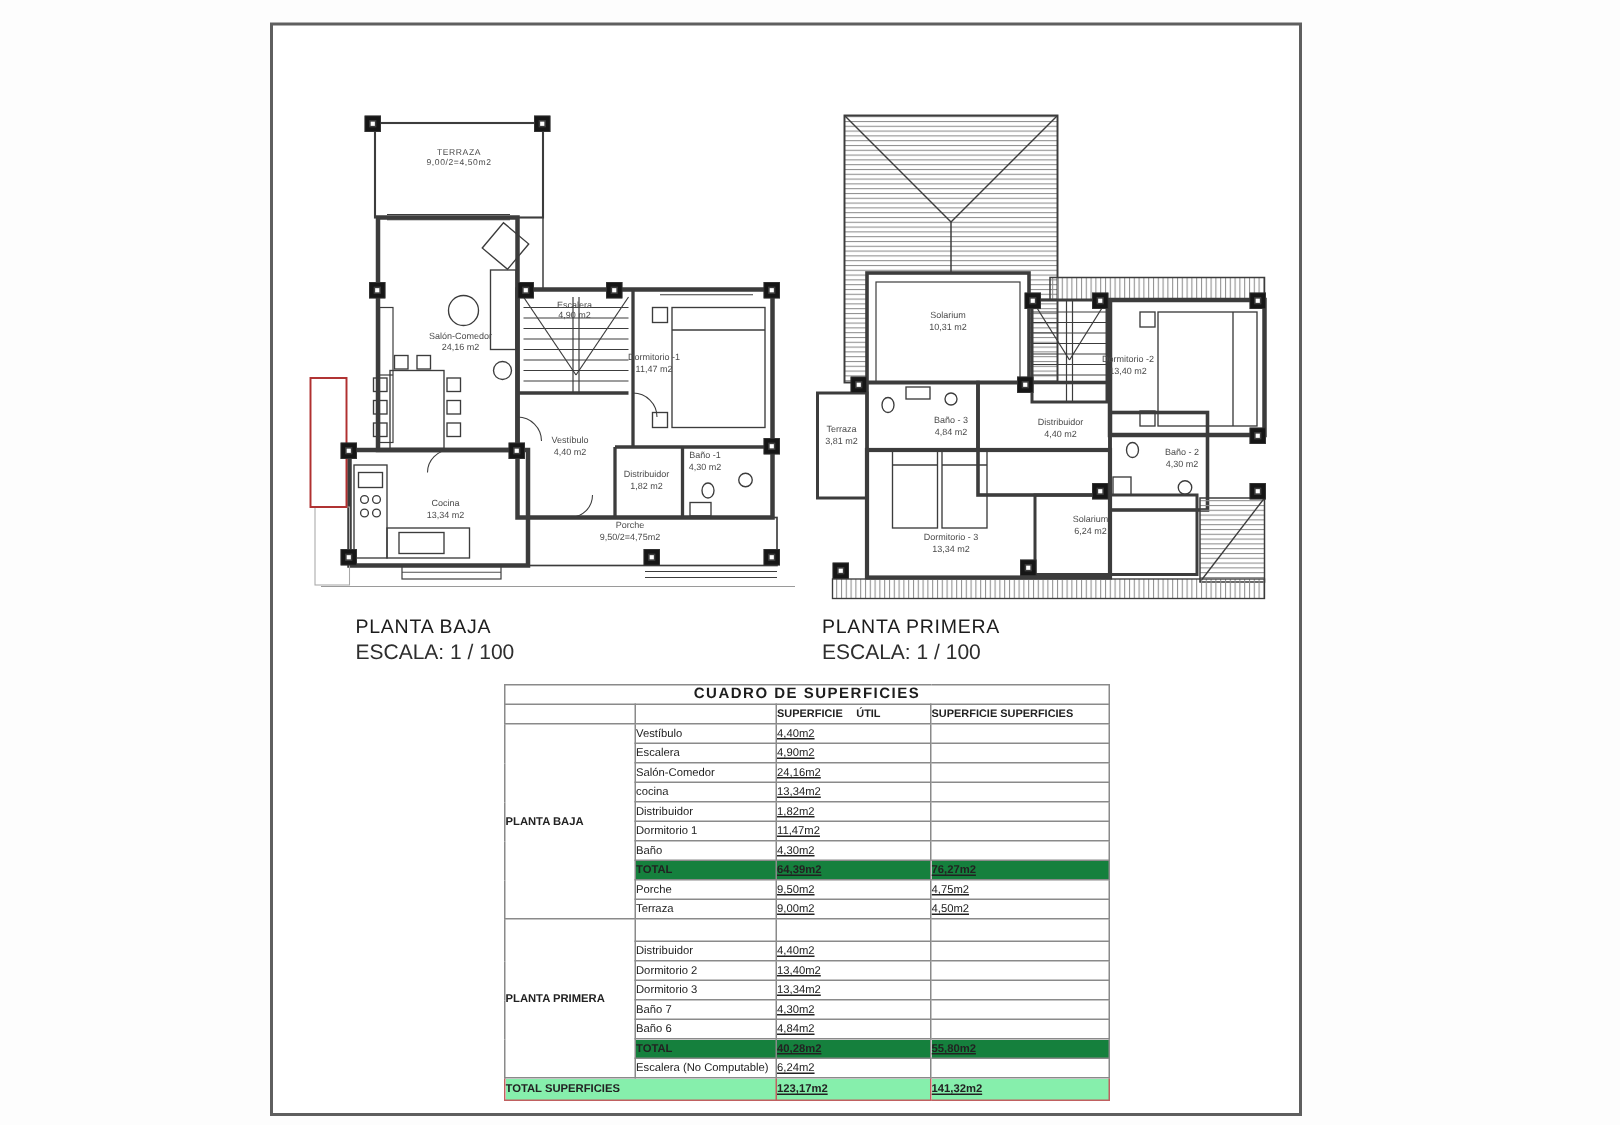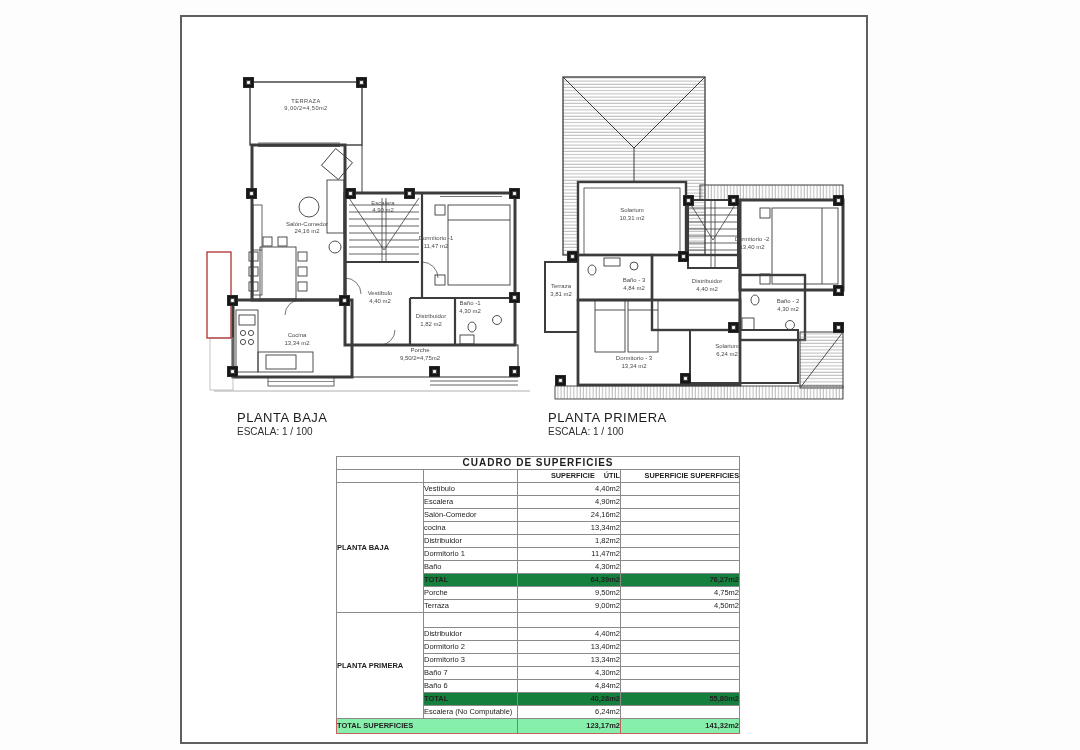--- a/index.html
+++ b/index.html
@@ -5,32 +5,32 @@
   html,body{margin:0;padding:0;background:#fff;}
   .page{position:relative;width:1080px;height:750px;background:#fdfdfd;overflow:hidden;
         font-family:"Liberation Sans",sans-serif;}
   .sheet{position:absolute;left:180px;top:15px;width:684px;height:725px;
          border:2px solid #5f5f5f;background:#fff;}
   svg.plans{position:absolute;left:0;top:0;width:1080px;height:750px;}
   .lbl{font:6px "Liberation Sans",sans-serif;fill:#4a4a4a;text-anchor:middle;}
   .lblup{font:5.7px "Liberation Sans",sans-serif;fill:#4a4a4a;text-anchor:middle;letter-spacing:.4px;}
   .ptitle{position:absolute;color:#1c1c1c;}
   .ptitle .t1{font-size:13px;letter-spacing:.5px;color:#1c1c1c;}
-  .ptitle .t2{font-size:10px;color:#2e2e2e;margin-top:1px;}
+  .ptitle .t2{font-size:14px;color:#2e2e2e;margin-top:1px;}
   table.surf{position:absolute;left:336px;top:456px;width:403px;border-collapse:collapse;
              table-layout:fixed;font-size:7.5px;color:#222;}
   table.surf td{border:1px solid #8a8a8a;height:12px;padding:0 0 0 0;overflow:hidden;
                 white-space:nowrap;line-height:12px;background:#fff;}
   td.title{background:#c8c5e2;text-align:center;font-weight:bold;font-size:10px;
            letter-spacing:1px;height:18px;line-height:18px;color:#1d1d1d;}
-  td.colh{font-weight:bold;text-align:right;height:17px;line-height:17px;font-size:7.3px;}
+  td.colh{font-weight:bold;text-align:left;height:17px;line-height:17px;font-size:7.3px;}
   td.colh.util{word-spacing:7px;}
   td.fl{font-weight:bold;padding-left:4px;background:#fff;}
   td.nm{padding-left:6px;}
-  td.vl{text-align:right;}
+  td.vl{text-align:left;text-decoration:underline;}
   tr.total td{background:#15803d;font-weight:bold;}
   tr.sep td{height:14px;}
   tr.grand td{background:#86efac;border-color:#c06060;font-weight:bold;height:14px;line-height:14px;}
   td.gl{padding-left:5px;}
 </style>
 </head>
 <body>
 
 <div class="page">
   <div class="sheet"></div>

